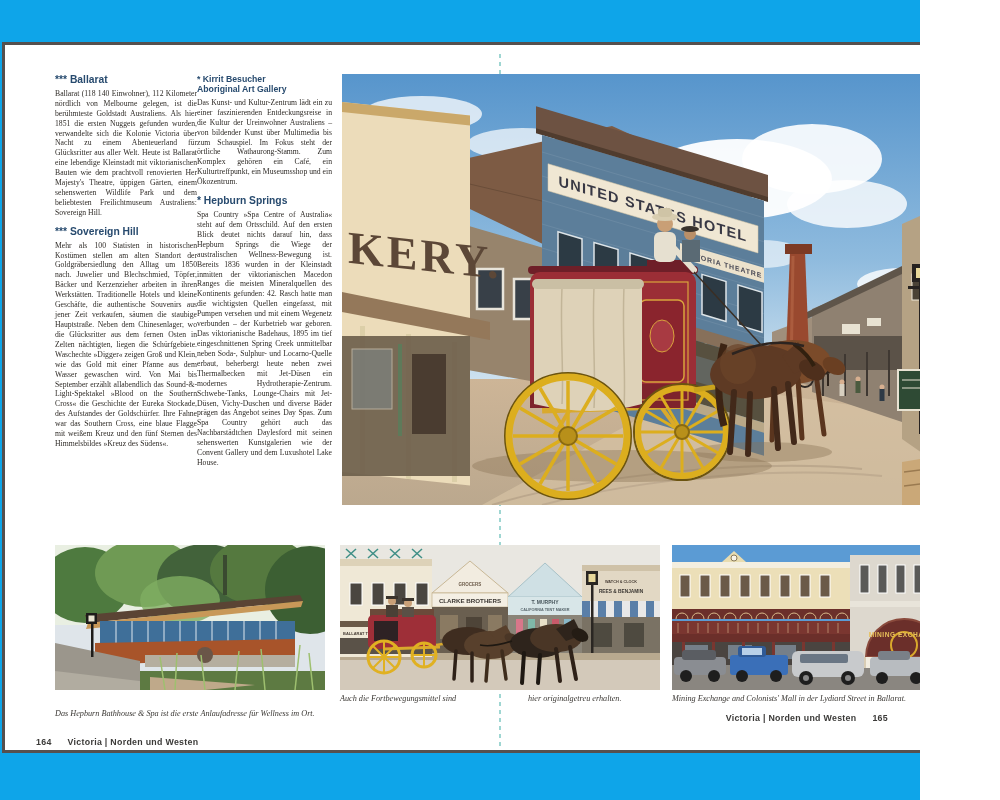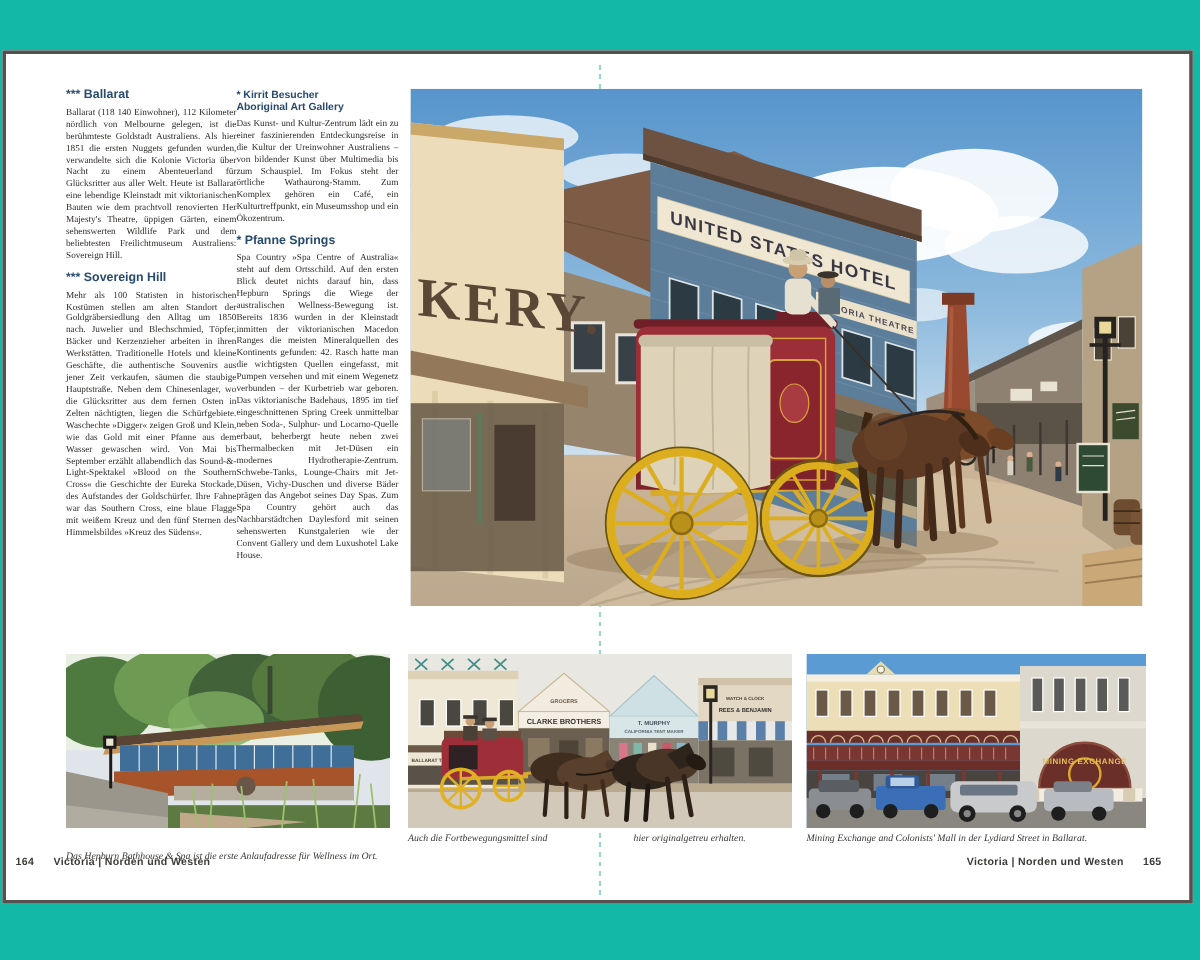--- a/index.html
+++ b/index.html
@@ -1,16 +1,16 @@
 <!DOCTYPE html>
 <html lang="de"><head>
 <meta charset="utf-8">
 <style>
   html,body{margin:0;padding:0;background:#ffffff;}
-  .canvas{position:relative;width:1000px;height:800px;background:#14b8a6;overflow:hidden;
+  .canvas{position:relative;width:920px;height:800px;background:#0ea5e9;overflow:hidden;
           font-family:"Liberation Serif",serif;}
   .frame{position:absolute;left:2px;top:42px;width:992px;height:711px;
          border:3px solid #56504e;background:#ffffff;box-sizing:border-box;z-index:0;}
   .gutter{position:absolute;left:499px;top:54px;width:2px;height:692px;z-index:1;
           background:repeating-linear-gradient(to bottom,#9fd6d2 0 4px,transparent 4px 8px);}
   .col{position:absolute;top:74px;font-size:7.7px;line-height:1.29;color:#2f2b27;
        text-align:justify;hyphens:auto;-webkit-hyphens:auto;z-index:2;}
   .col1{left:55px;width:142px;}
   .col2{left:197px;width:135px;}
   .head{font-family:"Liberation Sans",sans-serif;font-weight:bold;color:#274a6e;
@@ -27,21 +27,21 @@
   #ph-2{left:340px;top:545px;width:320px;height:145px;}
   #ph-3{left:672px;top:545px;width:283px;height:145px;}
   .cap{position:absolute;font-style:italic;font-size:8.2px;color:#3a3733;z-index:2;white-space:nowrap;}
   .main-cap{left:500px;top:510px;width:452px;text-align:center;}
   .cap1{left:55px;top:694px;margin-top:15px;}
   .cap2a{left:340px;top:694px;}
   .cap2b{left:528px;top:694px;}
   .cap3{left:672px;top:694px;text-align:center;}
   .footer{position:absolute;top:713px;font-family:"Liberation Sans",sans-serif;font-weight:bold;
           font-size:8.8px;color:#3b3a38;letter-spacing:.3px;z-index:2;display:flex;gap:16px;}
-  .f-left{left:13px;}
+  .f-left{left:36px;margin-top:24px;}
   .f-right{right:32px;}
   .st-sans{font-family:"Liberation Sans",sans-serif;font-weight:bold;}
   .st-serif{font-family:"Liberation Serif",serif;font-weight:bold;}
 </style>
 </head>
 <body>
 
 <div class="canvas">
   <div class="frame"></div>
   <div class="gutter"></div>
@@ -50,21 +50,21 @@
     <h3 class="head">*** Ballarat</h3>
     <p>Ballarat (118 140 Einwohner), 112 Kilometer nördlich von Melbourne gelegen, ist die berühmteste Goldstadt Australiens. Als hier 1851 die ersten Nuggets gefunden wurden, verwandelte sich die Kolonie Victoria über Nacht zu einem Abenteuerland für Glücksritter aus aller Welt. Heute ist Ballarat eine lebendige Kleinstadt mit viktorianischen Bauten wie dem prachtvoll renovierten Her Majesty's Theatre, üppigen Gärten, einem sehenswerten Wildlife Park und dem beliebtesten Freilichtmuseum Australiens: Sovereign Hill.</p>
     <h3 class="head sub">*** Sovereign Hill</h3>
     <p>Mehr als 100 Statisten in historischen Kostümen stellen am alten Standort der Goldgräbersiedlung den Alltag um 1850 nach. Juwelier und Blechschmied, Töpfer, Bäcker und Kerzenzieher arbeiten in ihren Werkstätten. Traditionelle Hotels und kleine Geschäfte, die authentische Souvenirs aus jener Zeit verkaufen, säumen die staubige Hauptstraße. Neben dem Chinesenlager, wo die Glücksritter aus dem fernen Osten in Zelten nächtigten, liegen die Schürfgebiete. Waschechte »Digger« zeigen Groß und Klein, wie das Gold mit einer Pfanne aus dem Wasser gewaschen wird. Von Mai bis September erzählt allabendlich das Sound-&amp;-Light-Spektakel »Blood on the Southern Cross« die Geschichte der Eureka Stockade, des Aufstandes der Goldschürfer. Ihre Fahne war das Southern Cross, eine blaue Flagge mit weißem Kreuz und den fünf Sternen des Himmelsbildes »Kreuz des Südens«.</p>
   </div>
 
   <div class="col col2">
     <div class="head-small">* Kirrit Besucher</div>
     <div class="head-small last">Aboriginal Art Gallery</div>
     <p>Das Kunst- und Kultur-Zentrum lädt ein zu einer faszinierenden Entdeckungsreise in die Kultur der Ureinwohner Australiens – von bildender Kunst über Multimedia bis zum Schauspiel. Im Fokus steht der örtliche Wathaurong-Stamm. Zum Komplex gehören ein Café, ein Kulturtreffpunkt, ein Museumsshop und ein Ökozentrum.</p>
-    <h3 class="head sub">* Pfanne Springs</h3>
+    <h3 class="head sub">* Hepburn Springs</h3>
     <p>Spa Country »Spa Centre of Australia« steht auf dem Ortsschild. Auf den ersten Blick deutet nichts darauf hin, dass Hepburn Springs die Wiege der australischen Wellness-Bewegung ist. Bereits 1836 wurden in der Kleinstadt inmitten der viktorianischen Macedon Ranges die meisten Mineralquellen des Kontinents gefunden: 42. Rasch hatte man die wichtigsten Quellen eingefasst, mit Pumpen versehen und mit einem Wegenetz verbunden – der Kurbetrieb war geboren. Das viktorianische Badehaus, 1895 im tief eingeschnittenen Spring Creek unmittelbar neben Soda-, Sulphur- und Locarno-Quelle erbaut, beherbergt heute neben zwei Thermalbecken mit Jet-Düsen ein modernes Hydrotherapie-Zentrum. Schwebe-Tanks, Lounge-Chairs mit Jet-Düsen, Vichy-Duschen und diverse Bäder prägen das Angebot seines Day Spas. Zum Spa Country gehört auch das Nachbarstädtchen Daylesford mit seinen sehenswerten Kunstgalerien wie der Convent Gallery und dem Luxushotel Lake House.</p>
   </div>
 
   <figure id="ph-main">
     <svg width="610" height="431" viewBox="0 0 610 431">
       <defs>
         <linearGradient id="g-sky" x1="0" y1="0" x2="0" y2="1">
           <stop offset="0" stop-color="#5795cc"></stop>
             <stop offset="0.6" stop-color="#8fbbde"></stop>
             <stop offset="1" stop-color="#cfe2ef"></stop>

